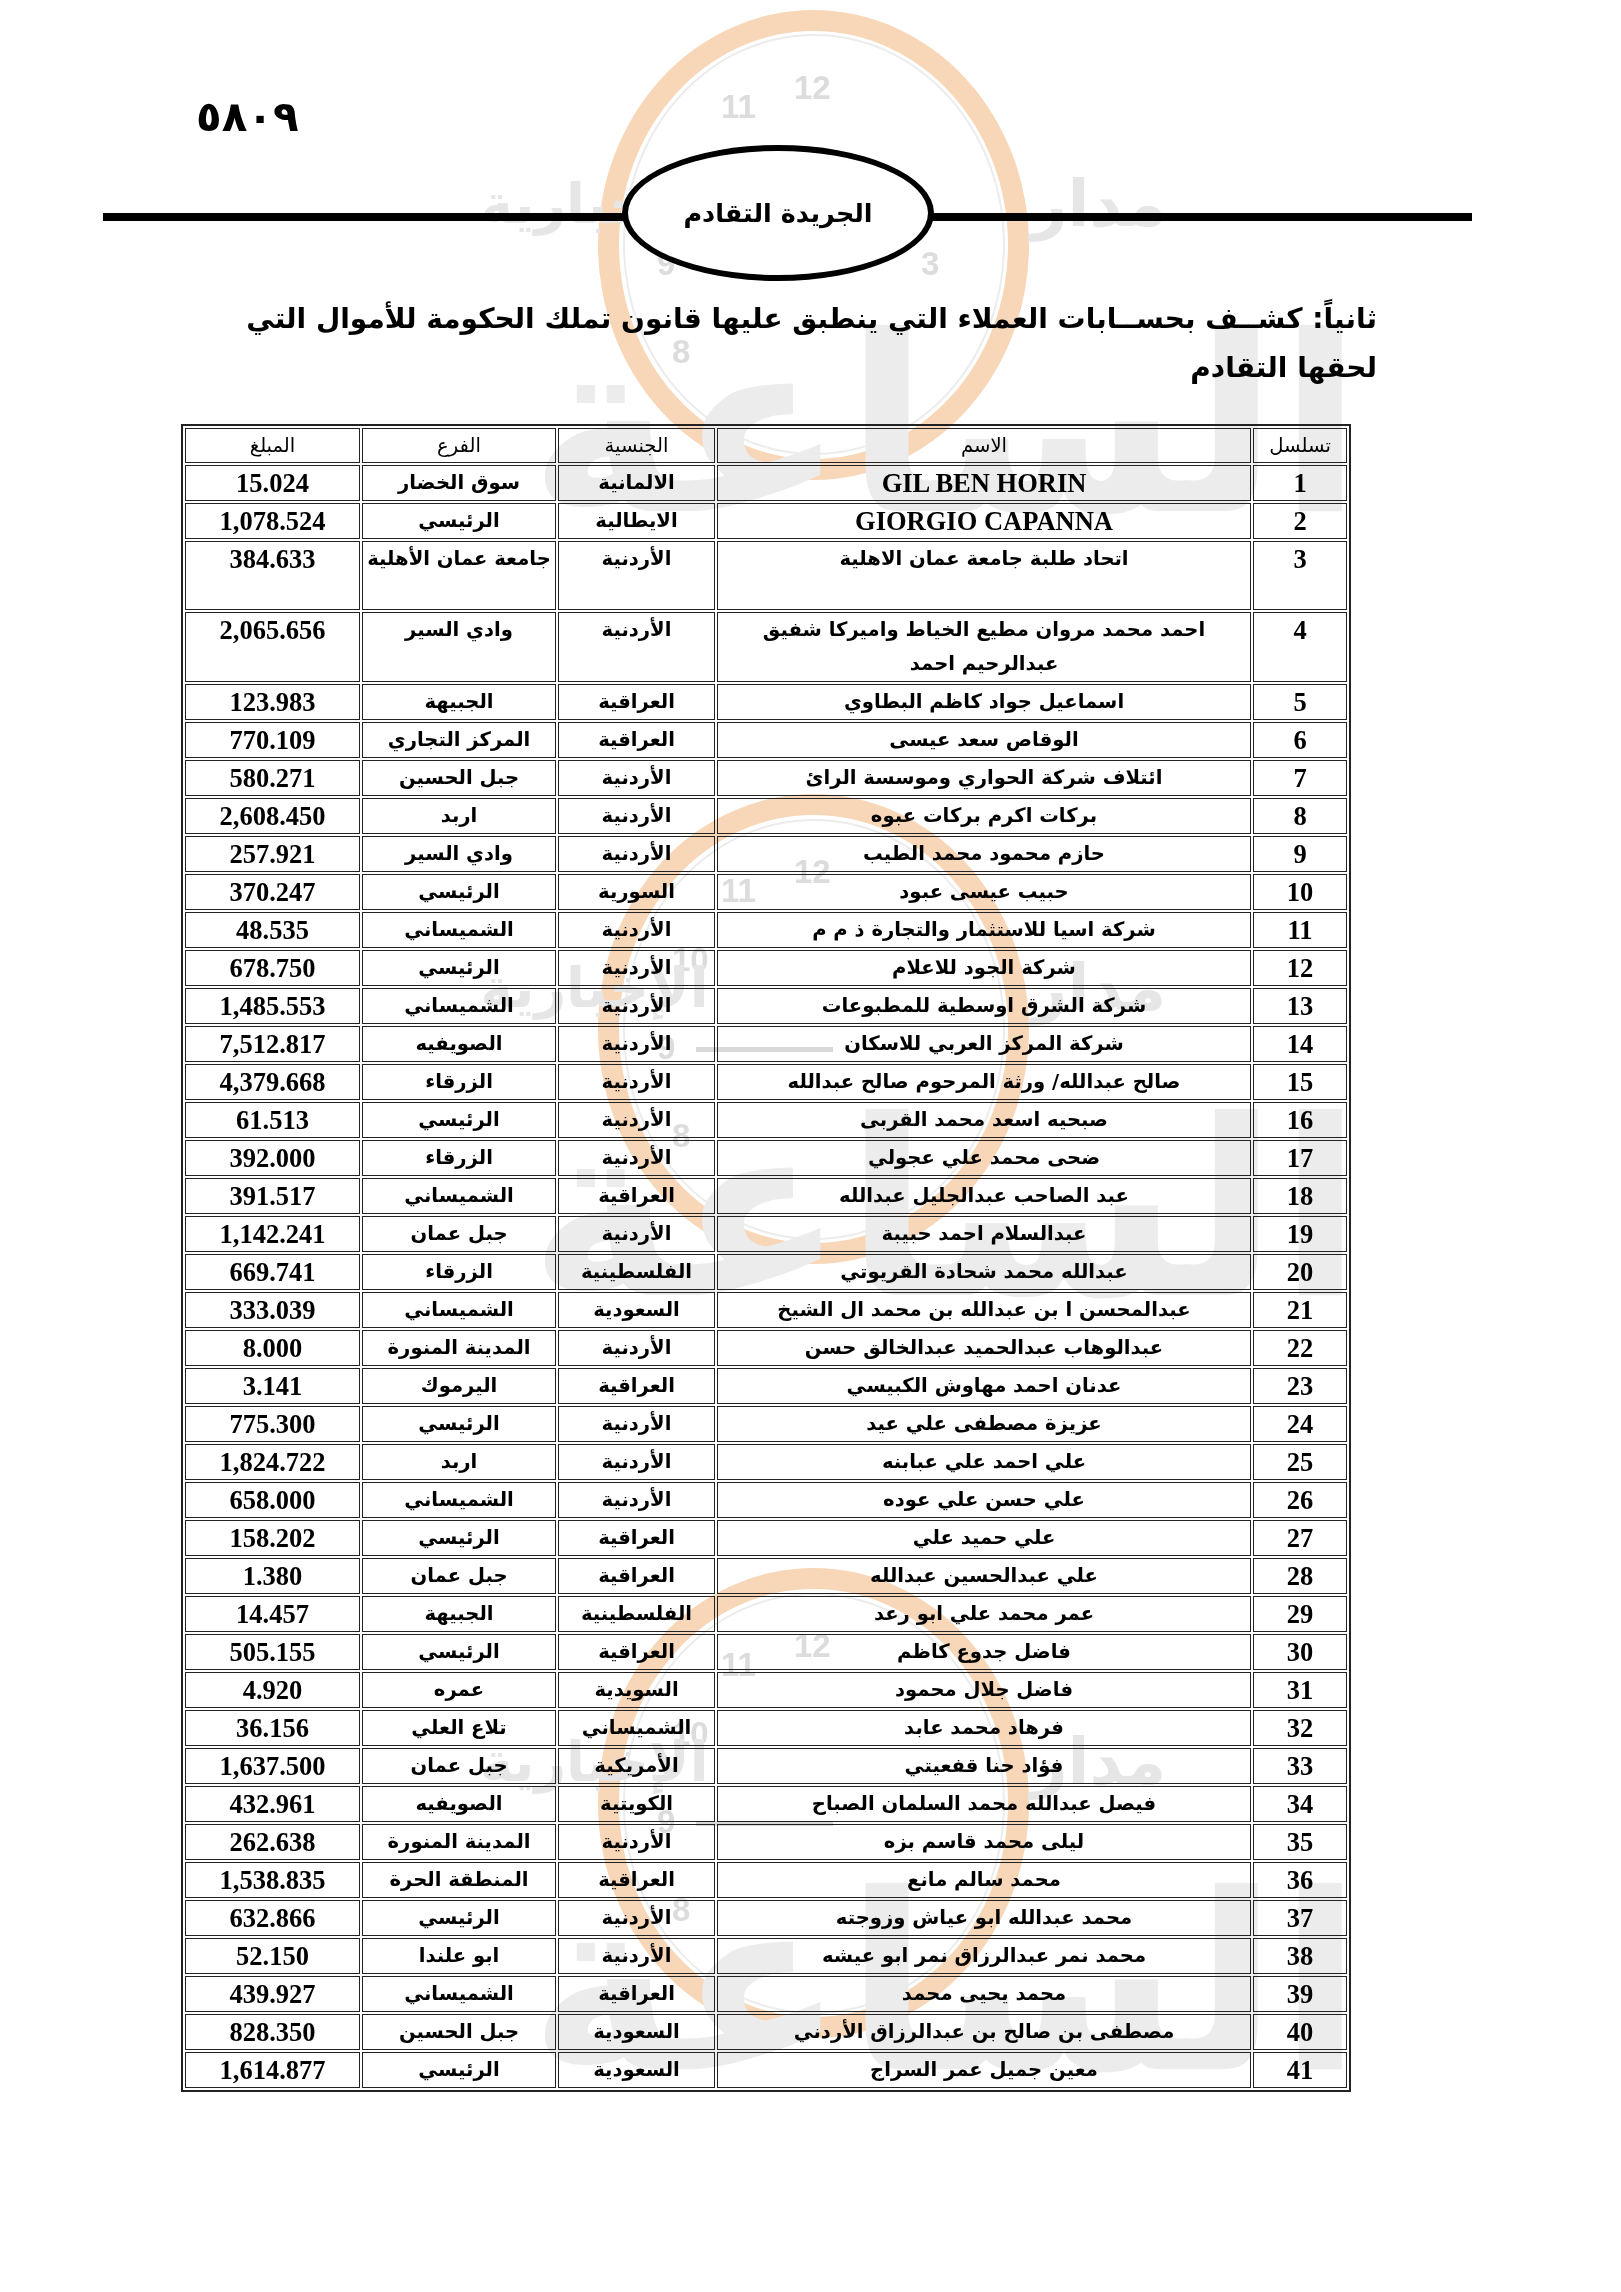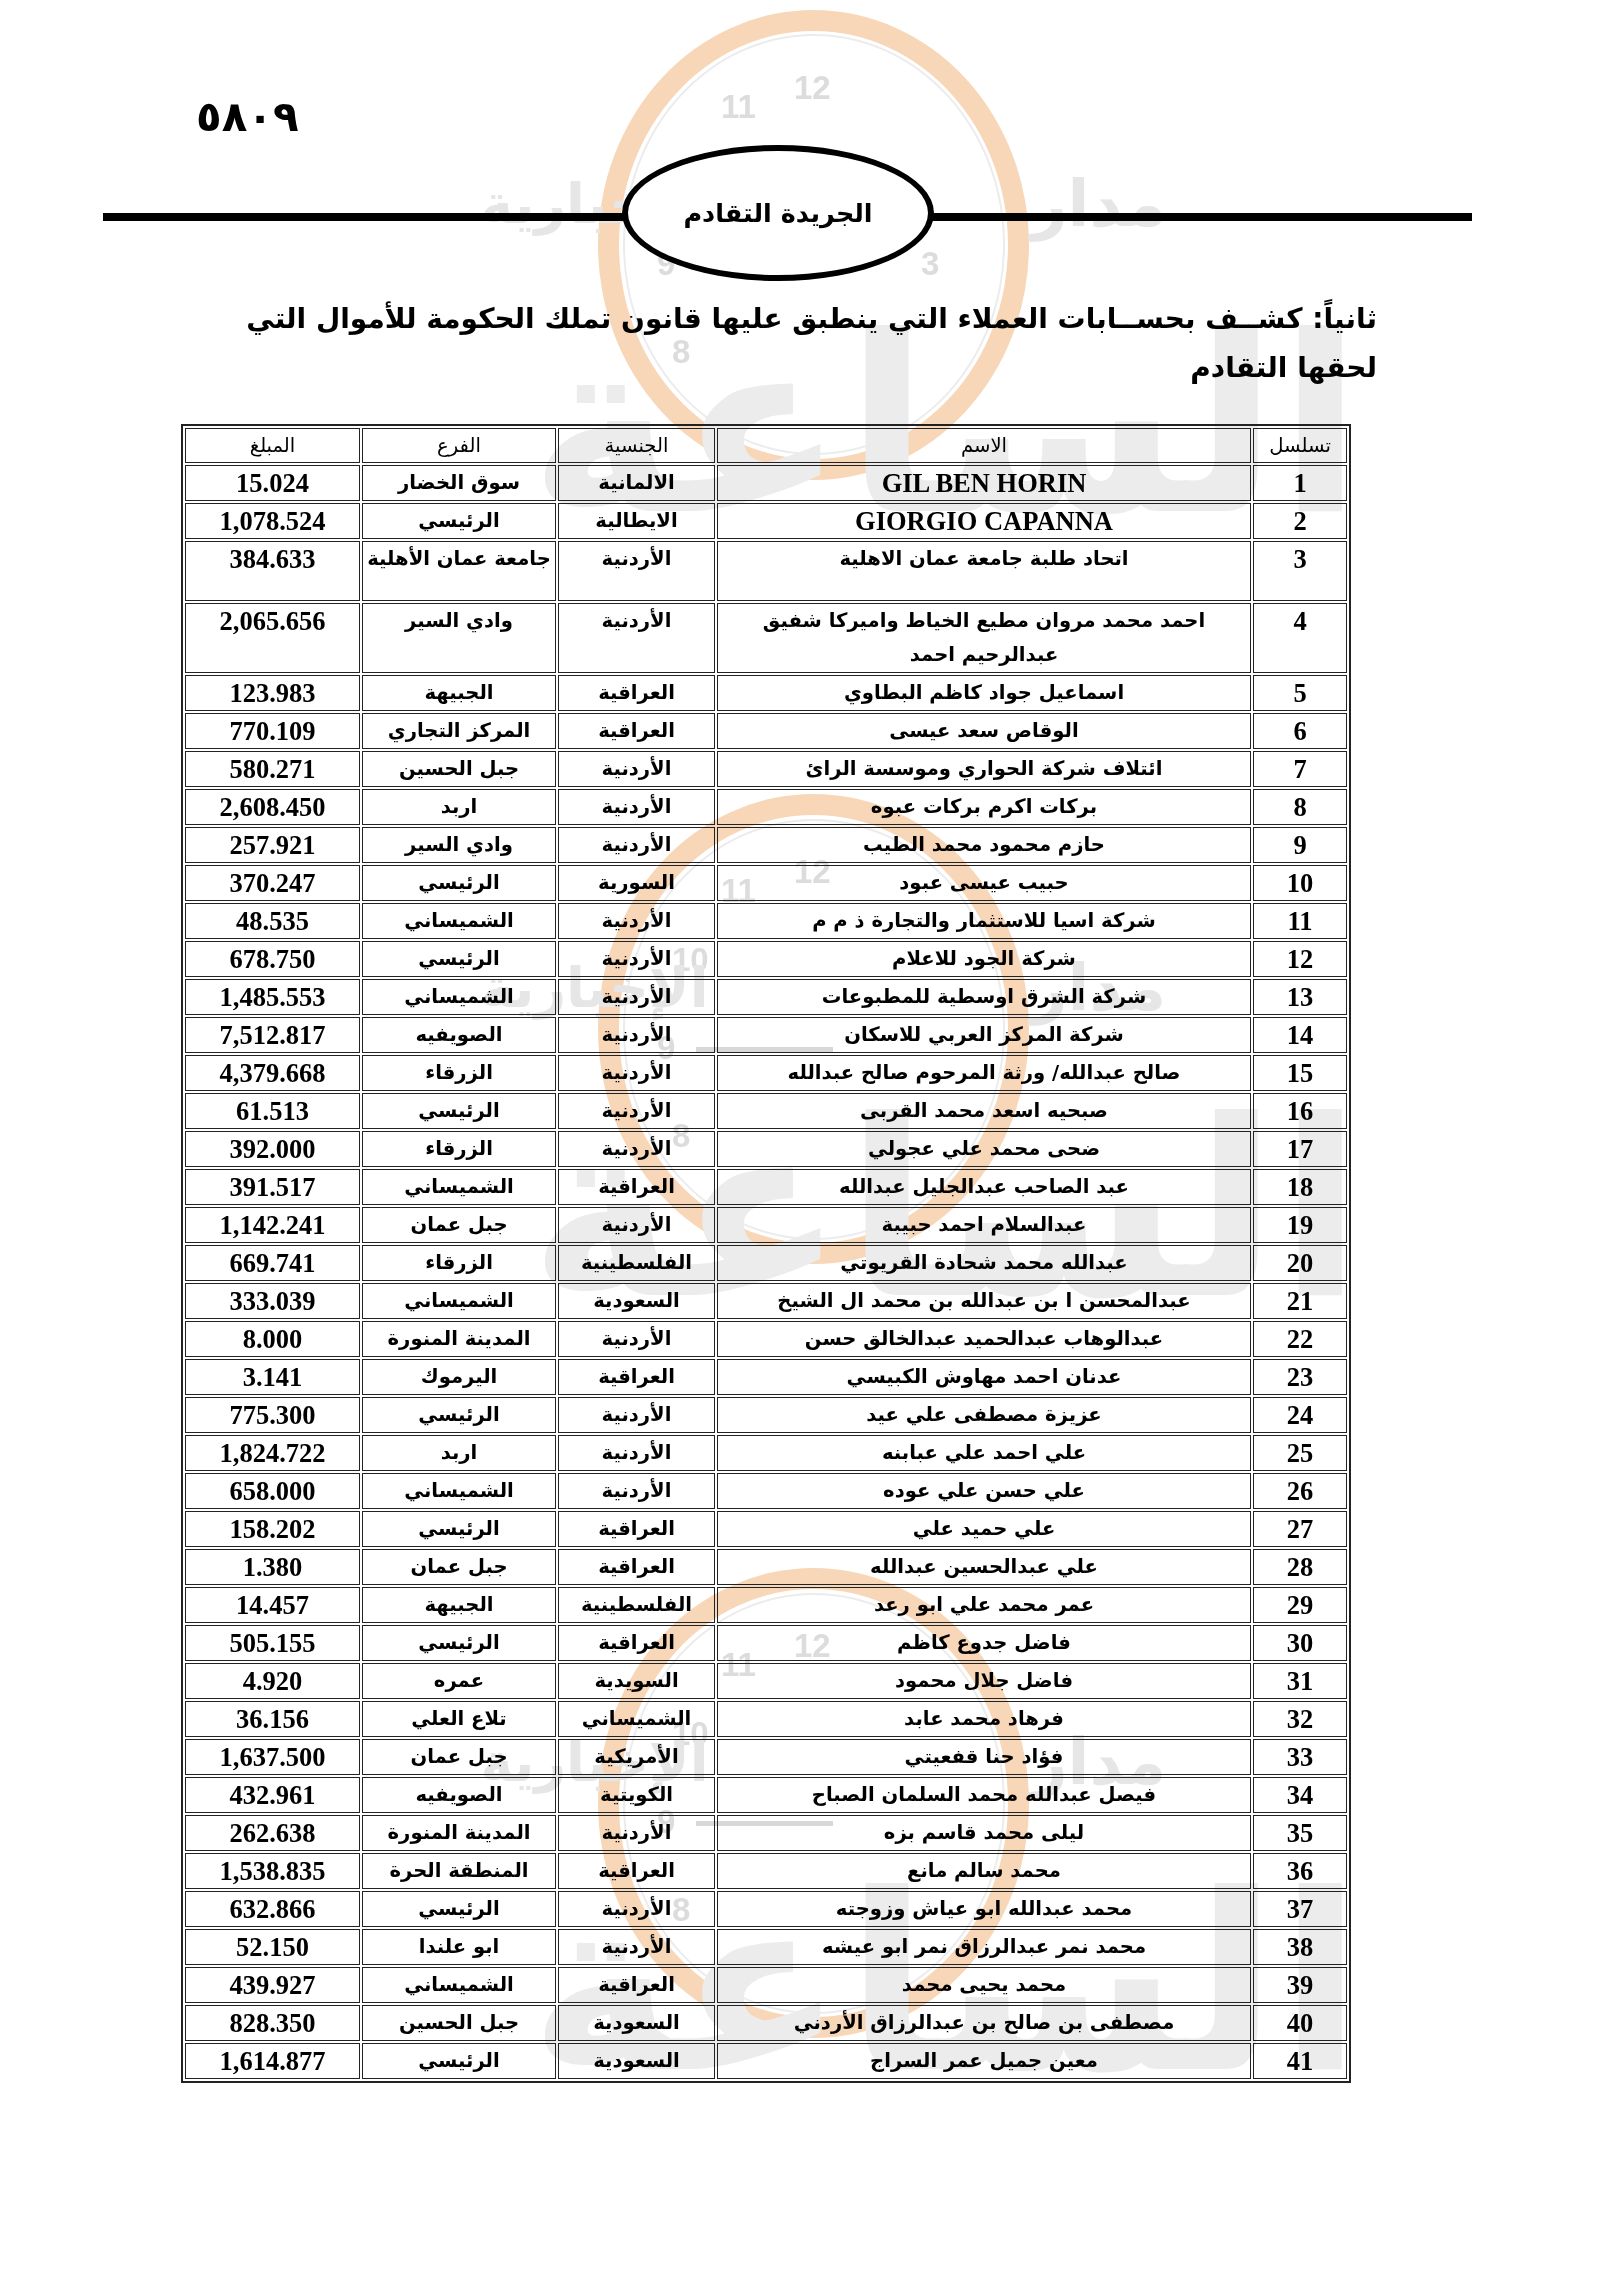--- a/index.html
+++ b/index.html
@@ -37,21 +37,21 @@
   .heading .line2 { padding-right: 80px; }
 
   
   .table-wrap { position: absolute; left: 181px; top: 424px; width: 1160px; z-index: 2; }
   table { width: 100%; border-collapse: separate; border-spacing: 2px; border: 2px solid #222;
           direction: rtl; table-layout: fixed; background: transparent; }
   th, td { border: 1.5px solid #222; text-align: center; vertical-align: top; padding: 0 3.9px;
            box-sizing: border-box; }
   th { height: 34px; font-family: "DejaVu Sans", sans-serif; font-weight: normal; font-size: 19.6px; line-height: 33px; }
   td { height: 35px; font-family: "DejaVu Sans", sans-serif; font-weight: bold; font-size: 19.6px; line-height: 34px; }
-  td.double { height: 60px; }
+  td.double { height: 69px; }
   td.serial, td.amount { font-family: "Liberation Serif", serif; font-size: 26.5px; }
   td.name-latin { font-family: "Liberation Serif", serif; font-size: 26.5px; }
   td.wrap { line-height: 34px; }
   col.c-serial { width: 94px; }
   col.c-name { width: 534px; }
   col.c-nat { width: 157px; }
   col.c-branch { width: 194px; }
   col.c-amount { width: 175px; }
 </style>
 </head>

